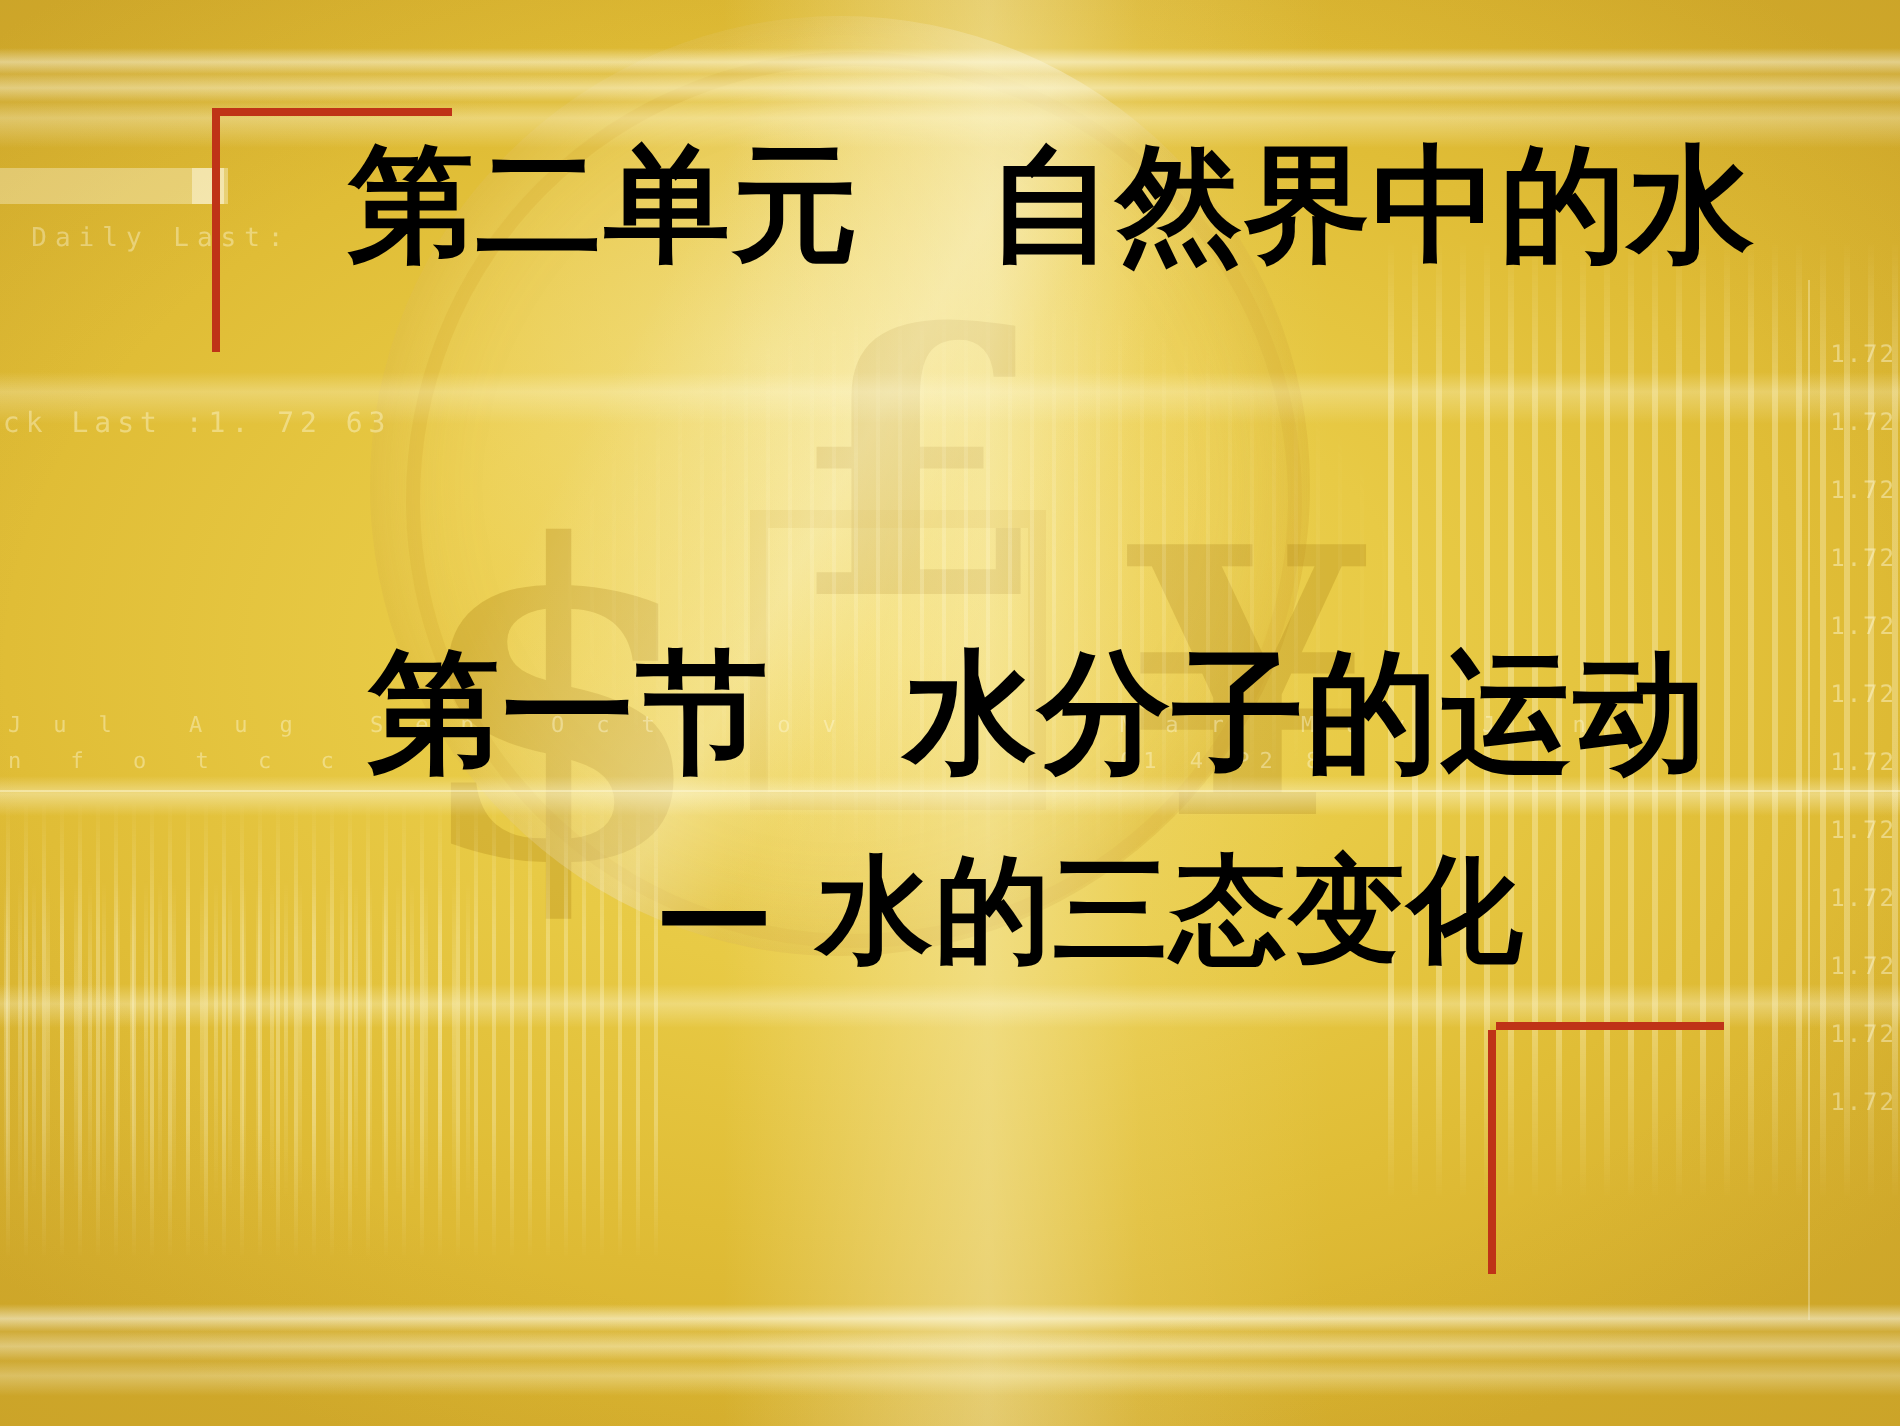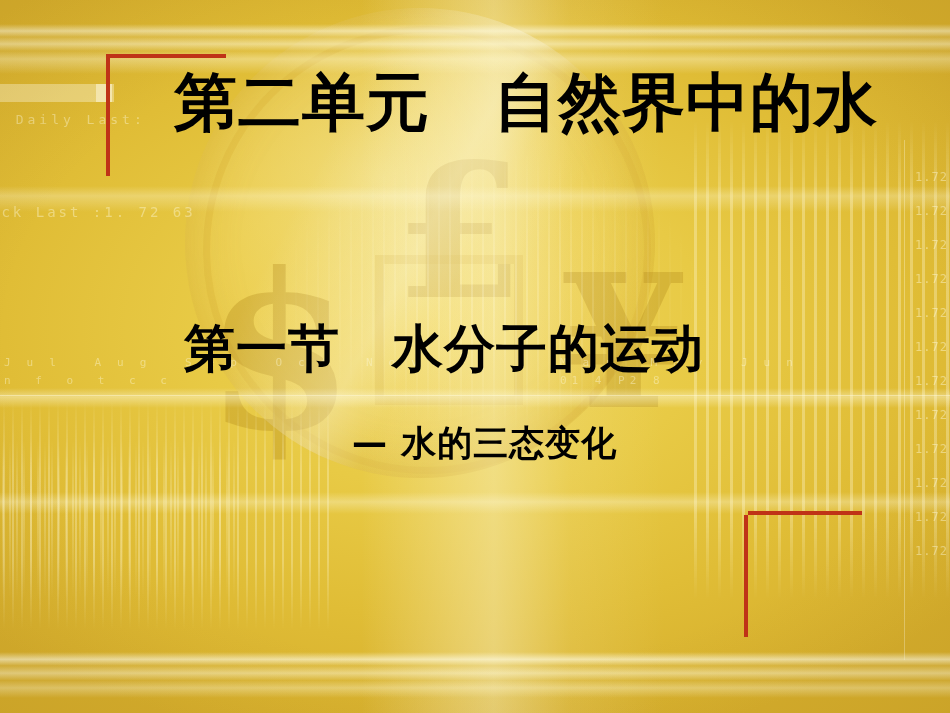--- a/index.html
+++ b/index.html
@@ -236,22 +236,22 @@
   .txt {
     position: absolute;
     color: #000;
     font-family: "DejaVu Sans", "Liberation Sans", sans-serif;
     font-weight: 700;
     white-space: pre;
     line-height: 1.05;
     user-select: none;
   }
   #title-main    { left: 142px; top: 70px;  font-size: 63px; letter-spacing: 1px; margin-left: 32px; }
-  #title-section { left: 184px; top: 322px; font-size: 51px; letter-spacing: 1px; }
-  #title-sub     { left: 328px; top: 425px; font-size: 35px; letter-spacing: 1px; margin-left: 24px; }
+  #title-section { left: 184px; top: 322px; font-size: 66px; letter-spacing: 1px; }
+  #title-sub     { left: 328px; top: 425px; font-size: 58px; letter-spacing: 1px; }
   #footer-credit {
     left: 162px; top: 558px;
     width: 700px;
     font-size: 26px;
     font-weight: 700;
     white-space: normal;
     line-height: 1.18;
   }
 </style>
 </head>

